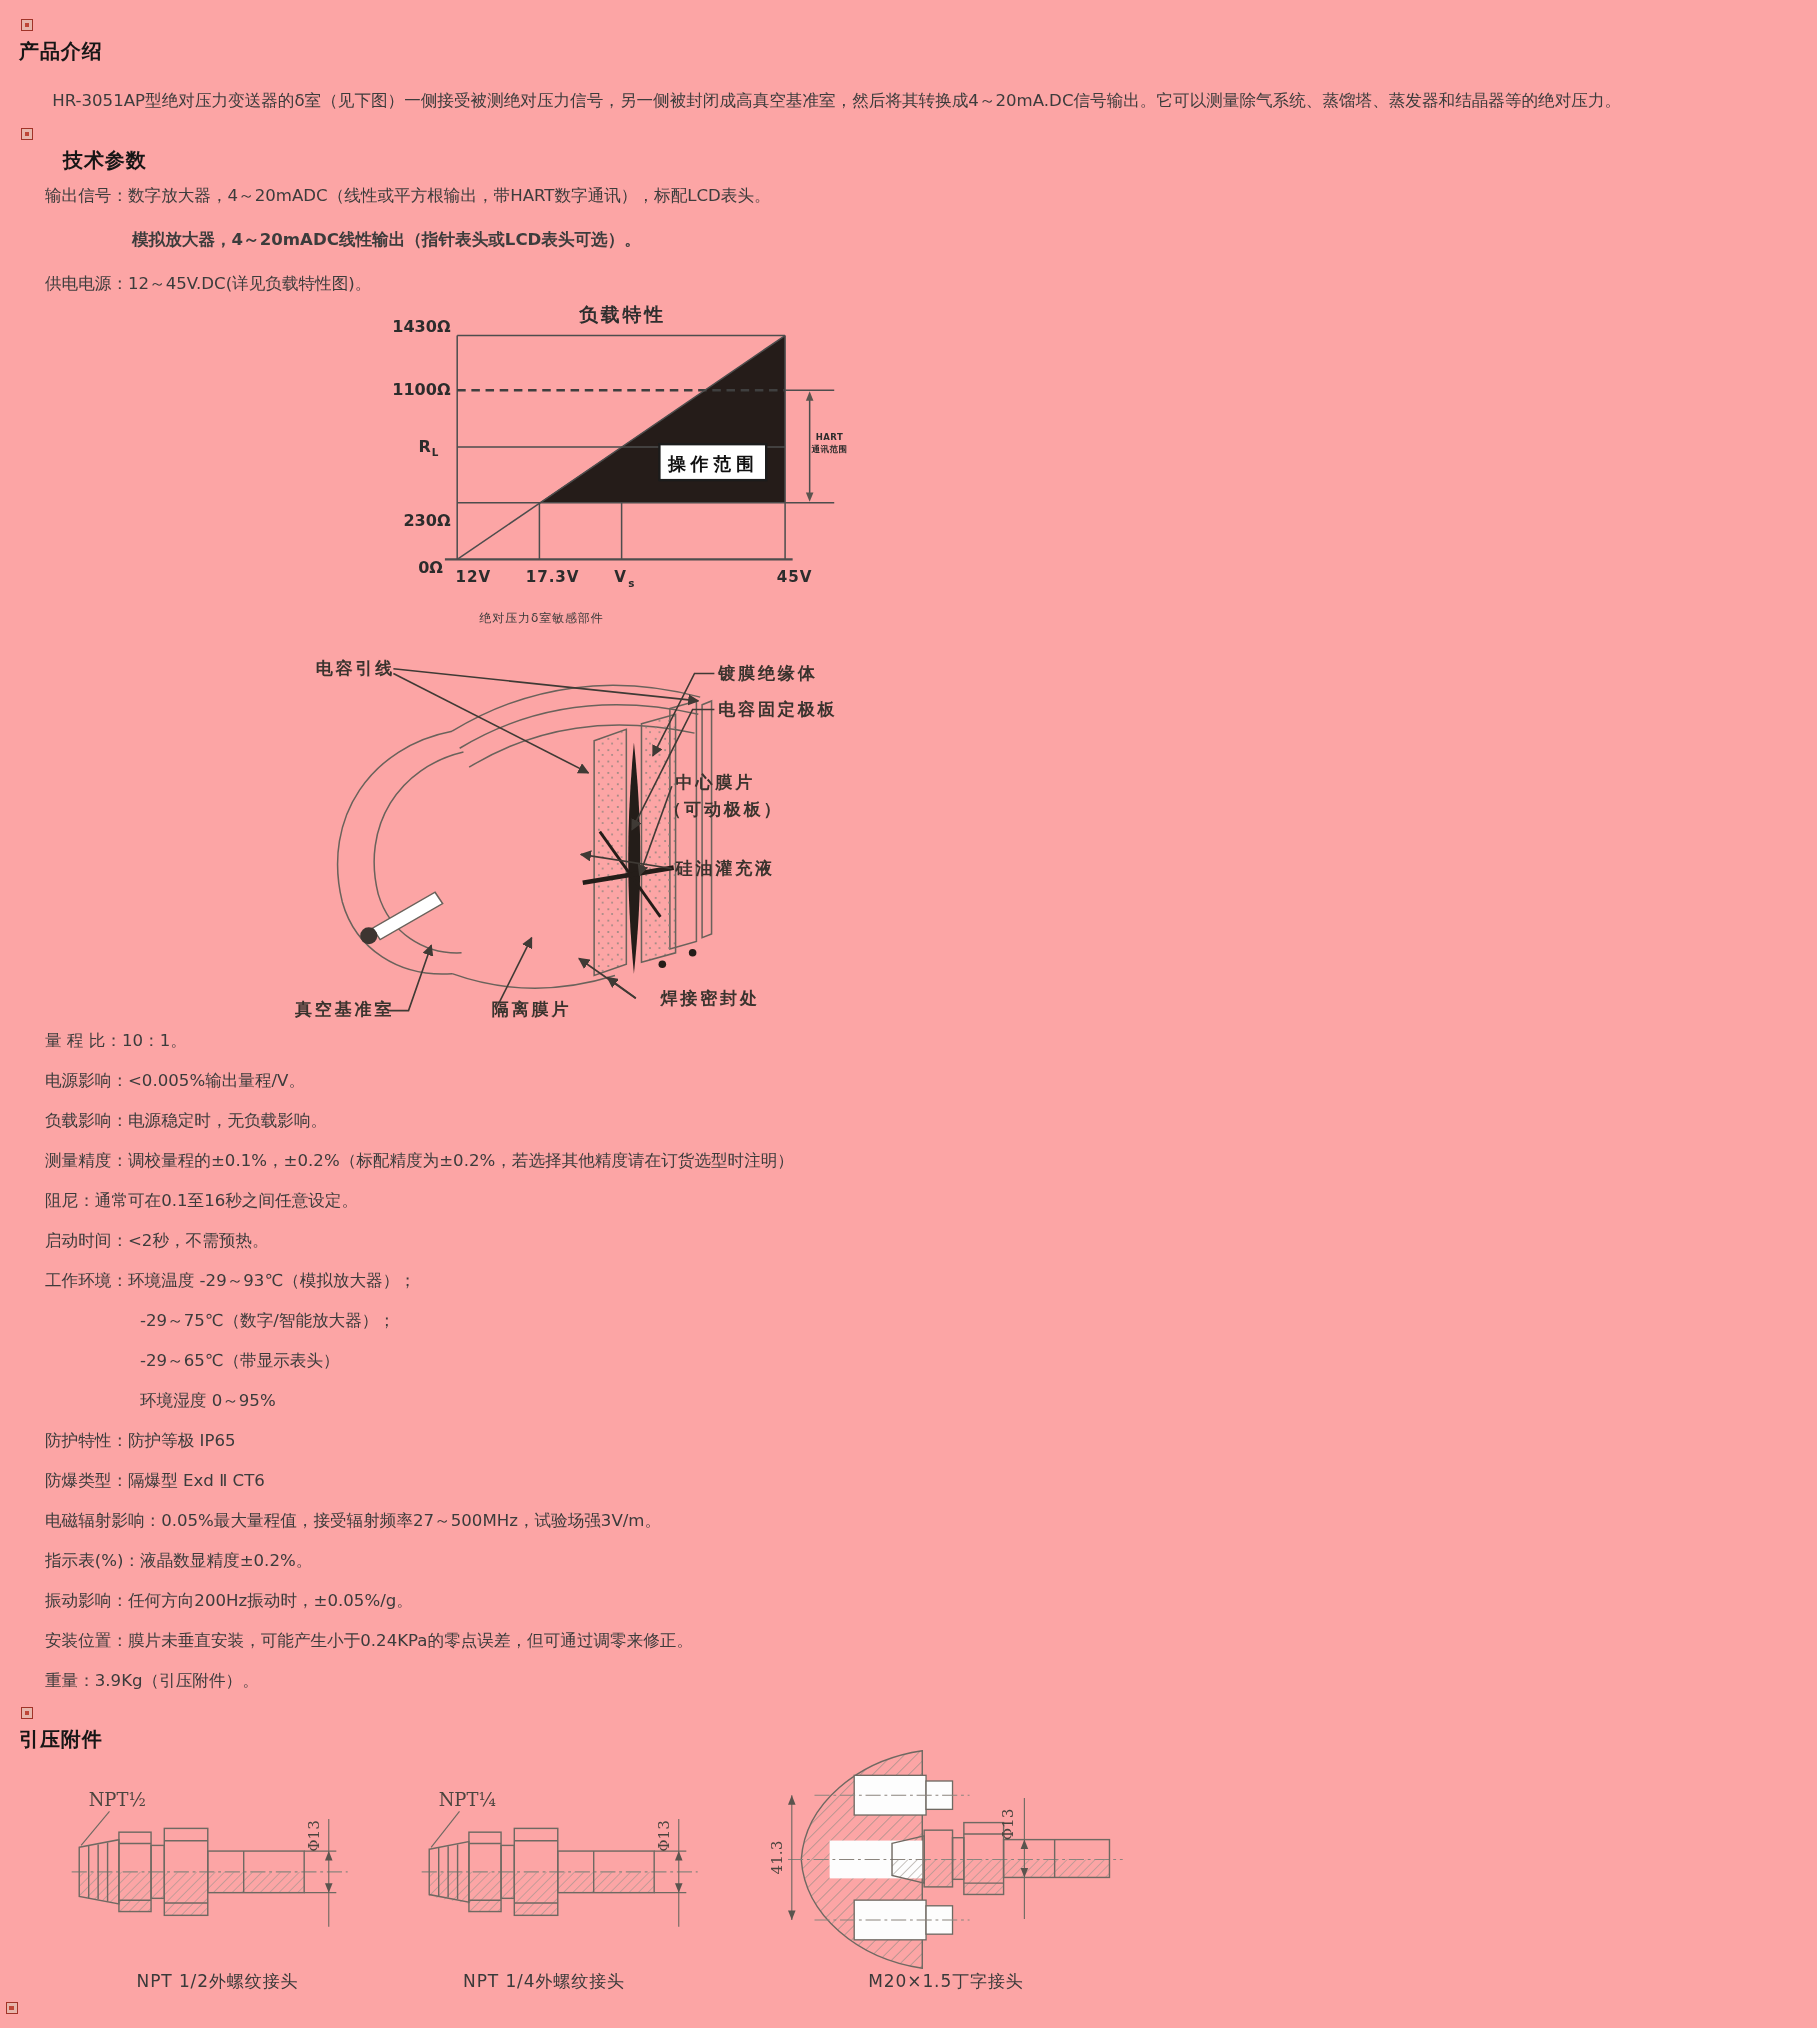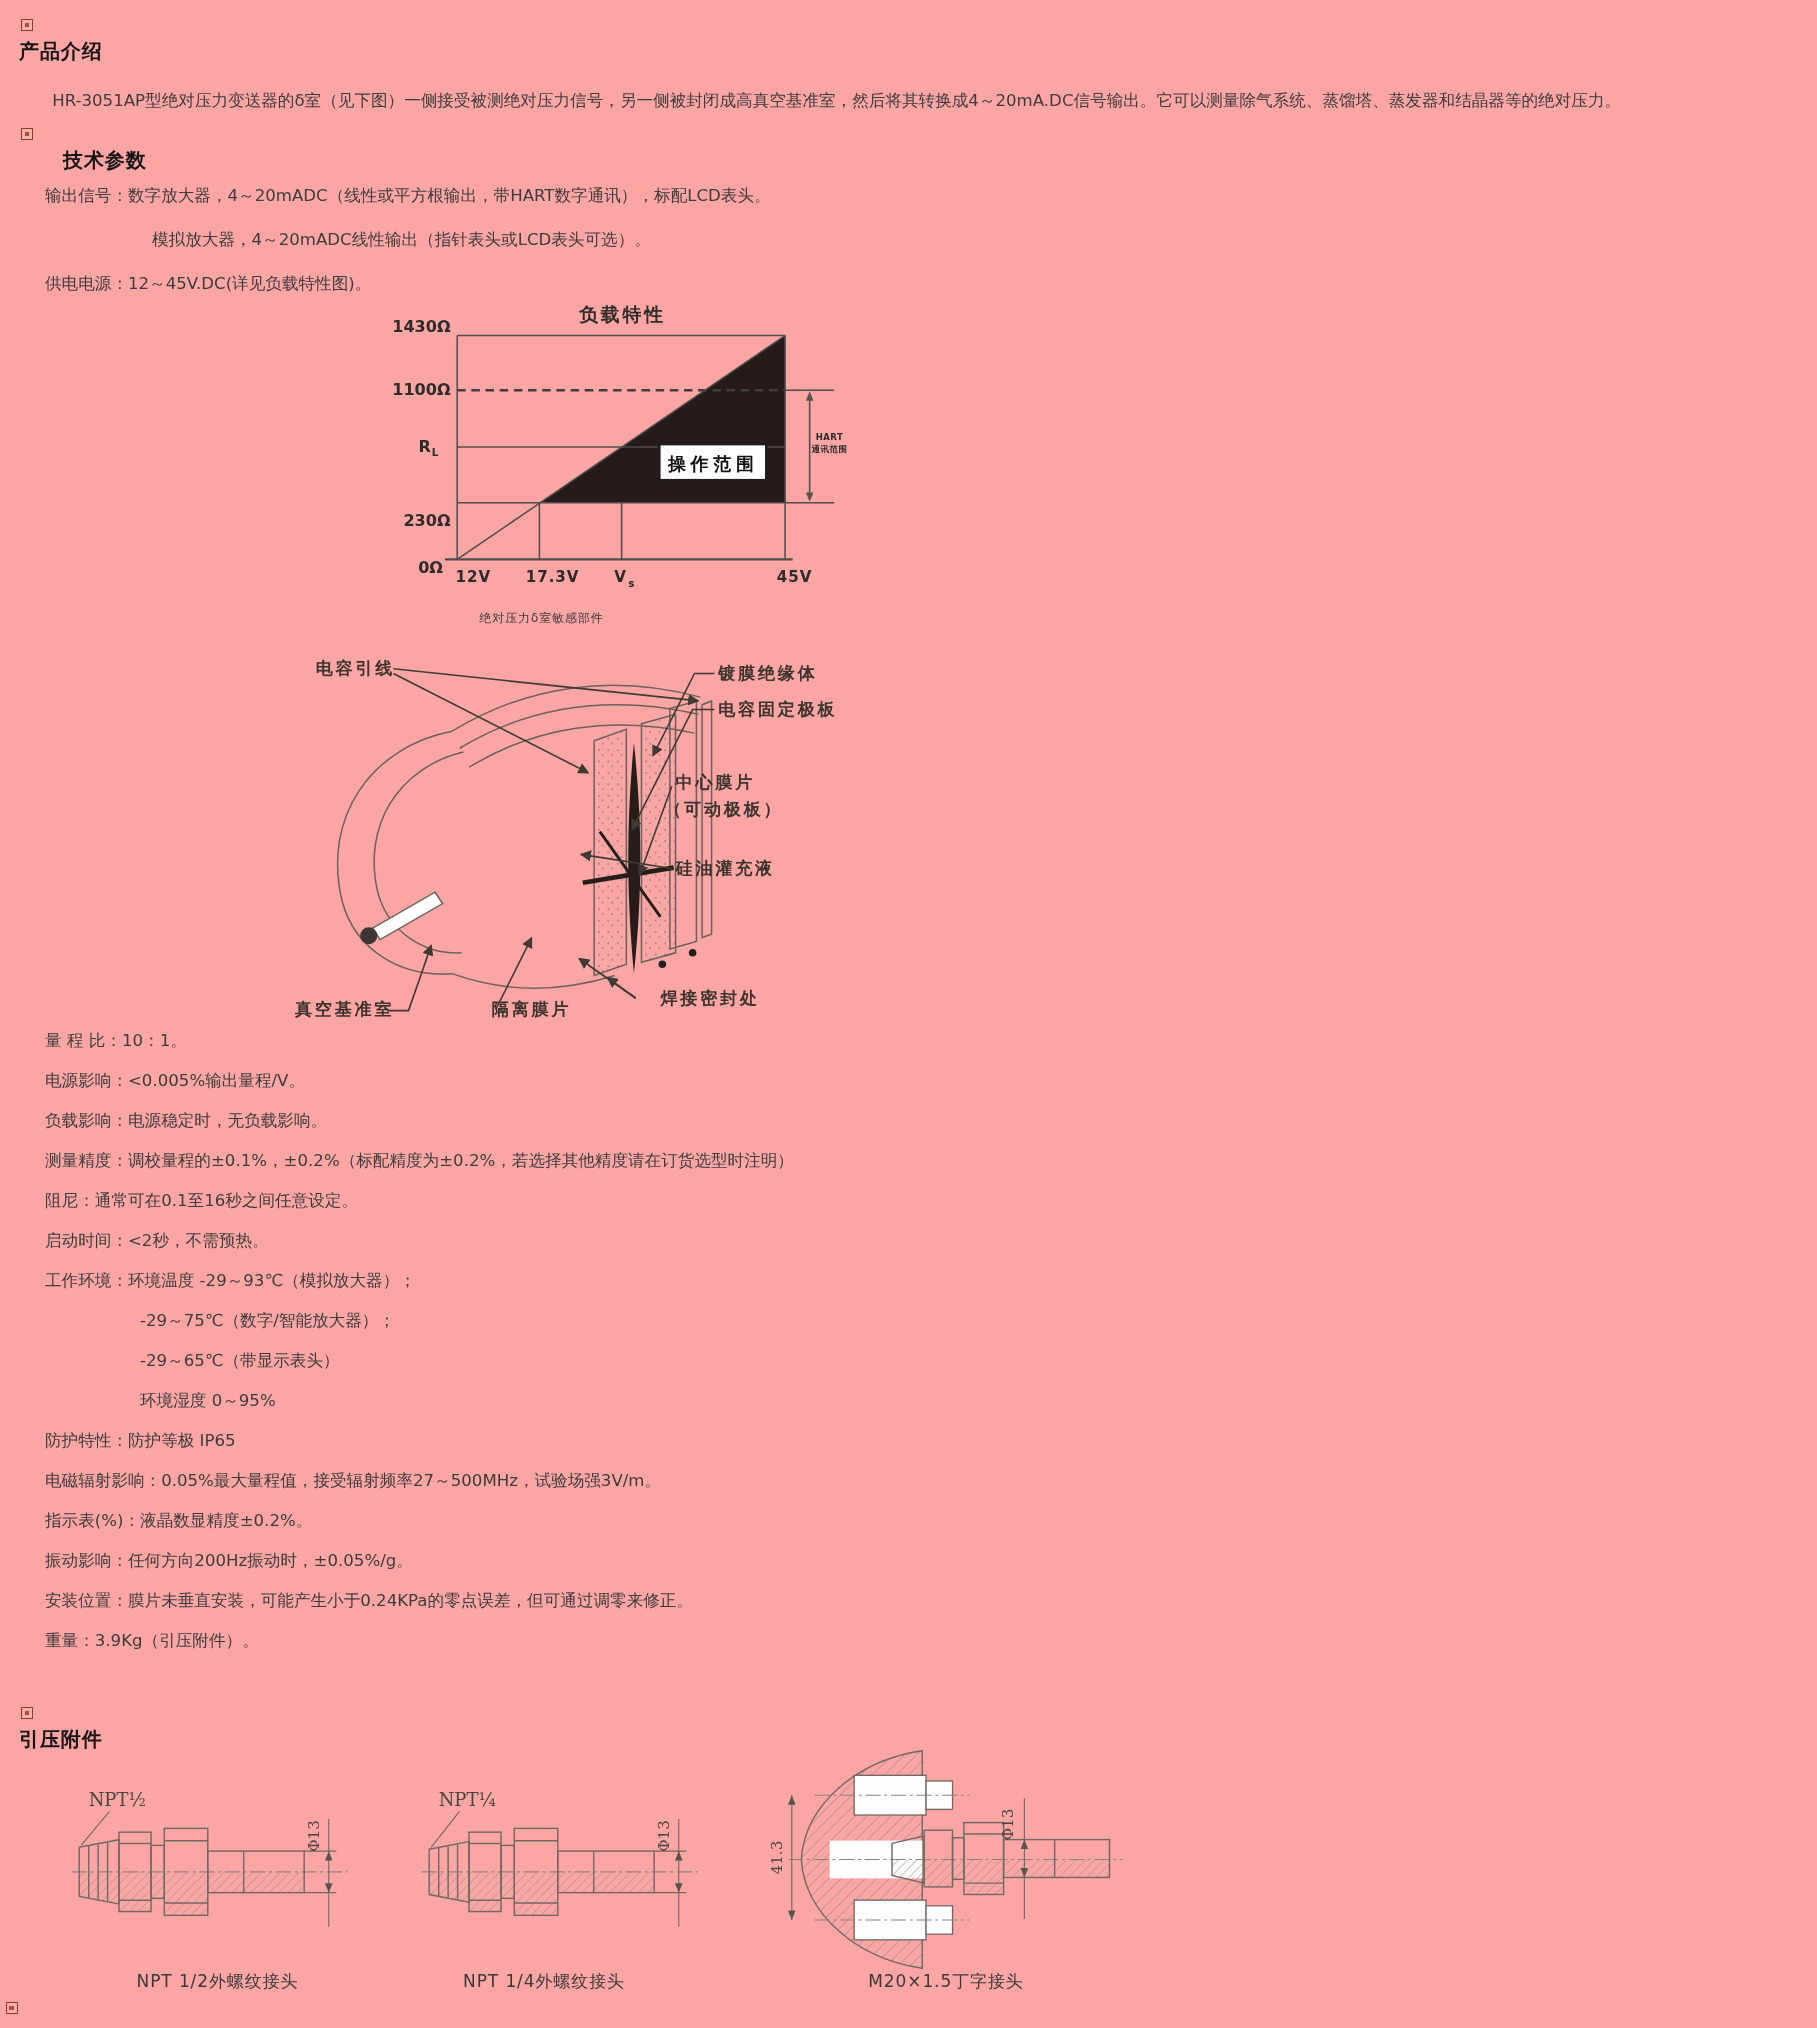--- a/index.html
+++ b/index.html
@@ -45,21 +45,21 @@
 
 <div class="page">
 
   <span class="ric" style="left:21px;top:19px;"></span>
   <div class="abs h" style="left:19px;top:38px;">产品介绍</div>
   <div class="abs para" style="left:19px;top:89px;">HR-3051AP型绝对压力变送器的δ室（见下图）一侧接受被测绝对压力信号，另一侧被封闭成高真空基准室，然后将其转换成4～20mA.DC信号输出。它可以测量除气系统、蒸馏塔、蒸发器和结晶器等的绝对压力。</div>
 
   <span class="ric" style="left:21px;top:128px;"></span>
   <div class="abs h" style="left:19px;top:147px;margin-left:44px;">技术参数</div>
   <div class="abs body-line" style="left:45px;top:185px;">输出信号：数字放大器，4～20mADC（线性或平方根输出，带HART数字通讯），标配LCD表头。</div>
-  <div class="abs body-line" style="left:152px;top:229px;">模拟放大器，4～20mADC线性输出（指针表头或LCD表头可选）。</div>
+  <div class="abs body-line" style="left:132px;top:229px;font-weight:bold;">模拟放大器，4～20mADC线性输出（指针表头或LCD表头可选）。</div>
   <div class="abs body-line" style="left:45px;top:273px;">供电电源：12～45V.DC(详见负载特性图)。</div>
 
   <svg style="left:369px;top:293px;width:492px;height:326px;" viewBox="0 0 520 345">
     <text class="ct" x="268" y="30" text-anchor="middle">负载特性</text>
 
     <polygon points="180,222 440,45 440,222" fill="#251c19"></polygon>
 
     <path class="ax" d="M93 45 H440 M93 45 V282 M440 45 V282"></path>
     <line class="axb" x1="80" y1="282" x2="448" y2="282"></line>
     <line class="dash" x1="93" y1="103" x2="440" y2="103"></line>
@@ -156,20 +156,21 @@
     <div class="spec">电源影响：&lt;0.005%输出量程/V。</div>
     <div class="spec">负载影响：电源稳定时，无负载影响。</div>
     <div class="spec">测量精度：调校量程的±0.1%，±0.2%（标配精度为±0.2%，若选择其他精度请在订货选型时注明）</div>
     <div class="spec">阻尼：通常可在0.1至16秒之间任意设定。</div>
     <div class="spec">启动时间：&lt;2秒，不需预热。</div>
     <div class="spec">工作环境：环境温度  -29～93℃（模拟放大器）；</div>
     <div class="spec ind">-29～75℃（数字/智能放大器）；</div>
     <div class="spec ind">-29～65℃（带显示表头）</div>
     <div class="spec ind">环境湿度  0～95%</div>
     <div class="spec">防护特性：防护等极  IP65</div>
+    <div class="spec">防爆类型：隔爆型  Exd Ⅱ CT6</div>
     <div class="spec">电磁辐射影响：0.05%最大量程值，接受辐射频率27～500MHz，试验场强3V/m。</div>
     <div class="spec">指示表(%)：液晶数显精度±0.2%。</div>
     <div class="spec">振动影响：任何方向200Hz振动时，±0.05%/g。</div>
     <div class="spec">安装位置：膜片未垂直安装，可能产生小于0.24KPa的零点误差，但可通过调零来修正。</div>
     <div class="spec">重量：3.9Kg（引压附件）。</div>
   </div>
 
   <span class="ric" style="left:21px;top:1707px;"></span>
   <div class="abs h" style="left:19px;top:1726px;">引压附件</div>
 

